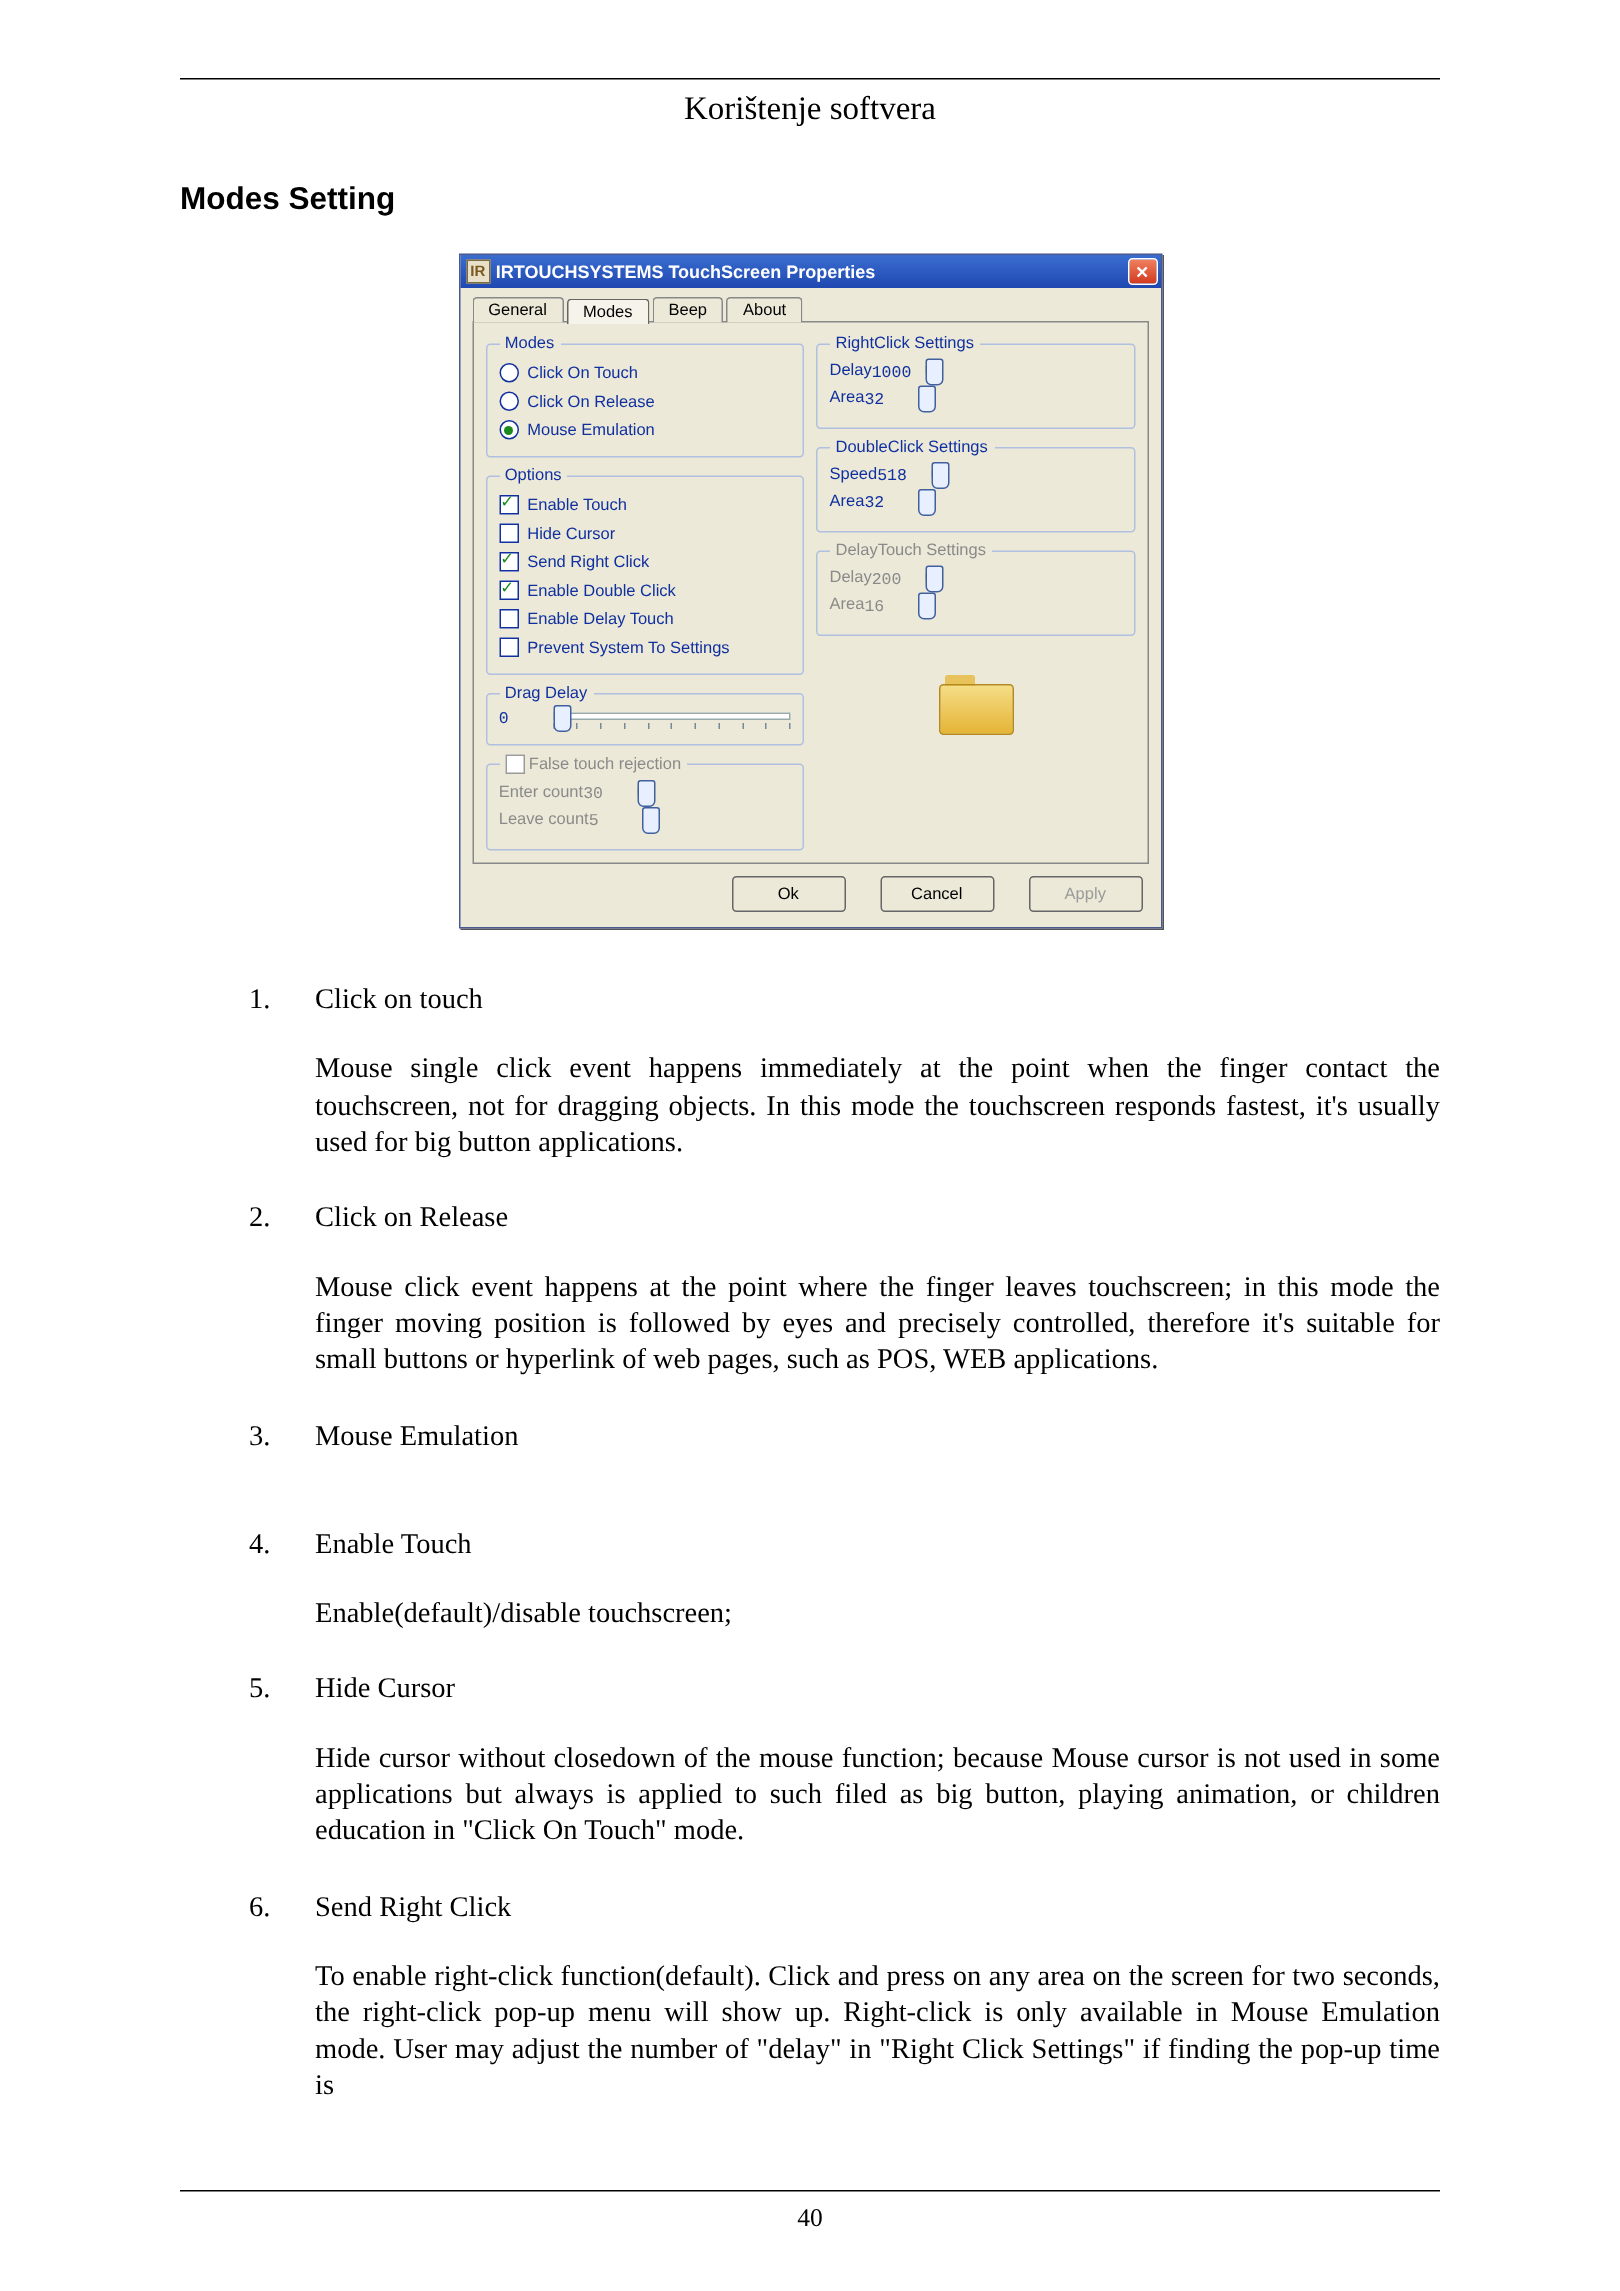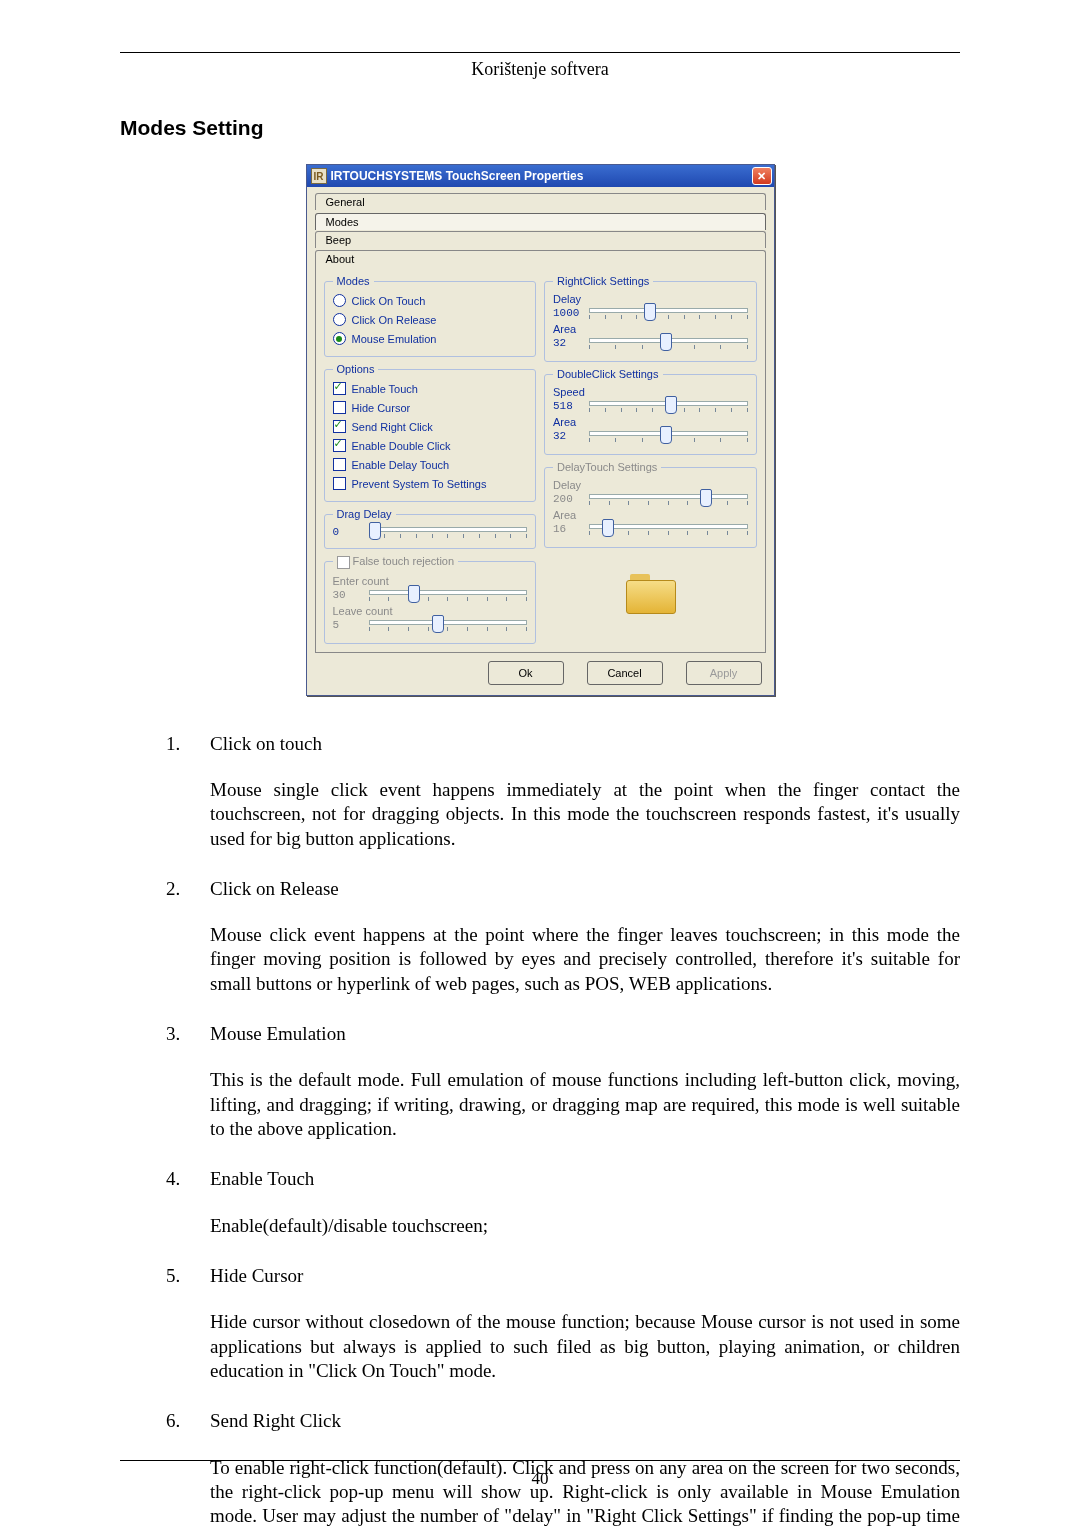--- a/index.html
+++ b/index.html
@@ -10,21 +10,21 @@
   }
   .page {
     width: 1080px;
     height: 1527px;
     margin: 0 auto;
     box-sizing: border-box;
     padding: 52px 120px 0 120px;
     position: relative;
   }
   .hdr-line { border-top: 1px solid #000; margin-bottom: 6px; }
-  .hdr-text { text-align: center; font-size: 18px; margin-bottom: 36px; }
+  .hdr-text { text-align: center; font-size: 22px; margin-bottom: 36px; }
   .section-title { font-family: Arial, sans-serif; font-weight: bold; font-size: 21px; margin: 0 0 24px 0; }
 
   
   .window {
     width: 467px;
     margin: 0 auto 36px auto;
     background: #ece9d8;
     border: 1px solid #4a5a8f;
     box-shadow: 1px 1px 0 #555;
     font-family: Tahoma, Arial, sans-serif;
@@ -55,21 +55,21 @@
     width: 18px; height: 16px;
     background: linear-gradient(#f08060,#d23a1f);
     border: 1px solid #fff;
     border-radius: 3px;
     color: #fff;
     display: flex; align-items: center; justify-content: center;
     font-size: 11px;
     cursor: pointer;
   }
   .client { padding: 6px 8px 8px 8px; }
-  .tabs { display: flex; gap: 2px; margin-bottom: -1px; flex-direction: column; }
+  .tabs { display: flex; gap: 2px; margin-bottom: -1px; }
   .tab {
     padding: 2px 10px;
     background: #ece9d8;
     border: 1px solid #888;
     border-bottom: none;
     border-radius: 3px 3px 0 0;
     cursor: pointer;
   }
   .tab.active {
     background: #f5f3ea;
@@ -96,21 +96,21 @@
   .radio {
     width: 11px; height: 11px; border: 1px solid #1030a0; border-radius: 50%; background: #fff;
     display: block; position: relative;
   }
   .radio.sel::after { content: ""; position: absolute; left: 2.5px; top: 2.5px; width: 6px; height: 6px; background: #1a8a1a; border-radius: 50%; }
   .cb {
     width: 11px; height: 11px; border: 1px solid #1030a0; background: #fff; display: block; position: relative;
   }
   .cb.sel::after { content: "✓"; position: absolute; left: 0; top: -3px; font-size: 11px; color: #1a8a1a; }
   .cb.muted { border-color: #9a9a9a; }
-  .sl-row { display: flex; flex-direction: column; margin: 2px 0; }
+  .sl-row { display: flex; flex-direction: row; margin: 2px 0; }
   .sl-lab { color: #1030a0; font-size: 11px; }
   .sl-lab.muted { color: #8a8a8a; }
   .sl-flex { display: flex; align-items: center; gap: 8px; font-family: Liberation Mono, monospace; }
   .sl-val { color: #1030a0; min-width: 28px; }
   .sl-val.muted { color: #8a8a8a; }
   .slider {
     flex: 1; height: 16px; position: relative;
   }
   .slider .track { position: absolute; left: 0; right: 0; top: 3px; height: 3px; background: #fff; border: 1px solid #9aa; }
   .slider .ticks { position: absolute; left: 0; right: 0; top: 10px; display: flex; justify-content: space-between; }
@@ -454,21 +454,20 @@
       <div class="num">2.</div>
       <div class="body">
         <div class="title">Click on Release</div>
         <p>Mouse click event happens at the point where the finger leaves touchscreen; in this mode the finger moving position is followed by eyes and precisely controlled, therefore it's suitable for small buttons or hyperlink of web pages, such as POS, WEB applications.</p>
       </div>
     </div>
     <div class="item">
       <div class="num">3.</div>
       <div class="body">
         <div class="title">Mouse Emulation</div>
-        <p>This is the default mode. Full emulation of mouse functions including left-button click, moving, lifting, and dragging; if writing, drawing, or dragging map are required, this mode is well suitable to the above application.</p>
       </div>
     </div>
     <div class="item">
       <div class="num">4.</div>
       <div class="body">
         <div class="title">Enable Touch</div>
         <p>Enable(default)/disable touchscreen;</p>
       </div>
     </div>
     <div class="item">

